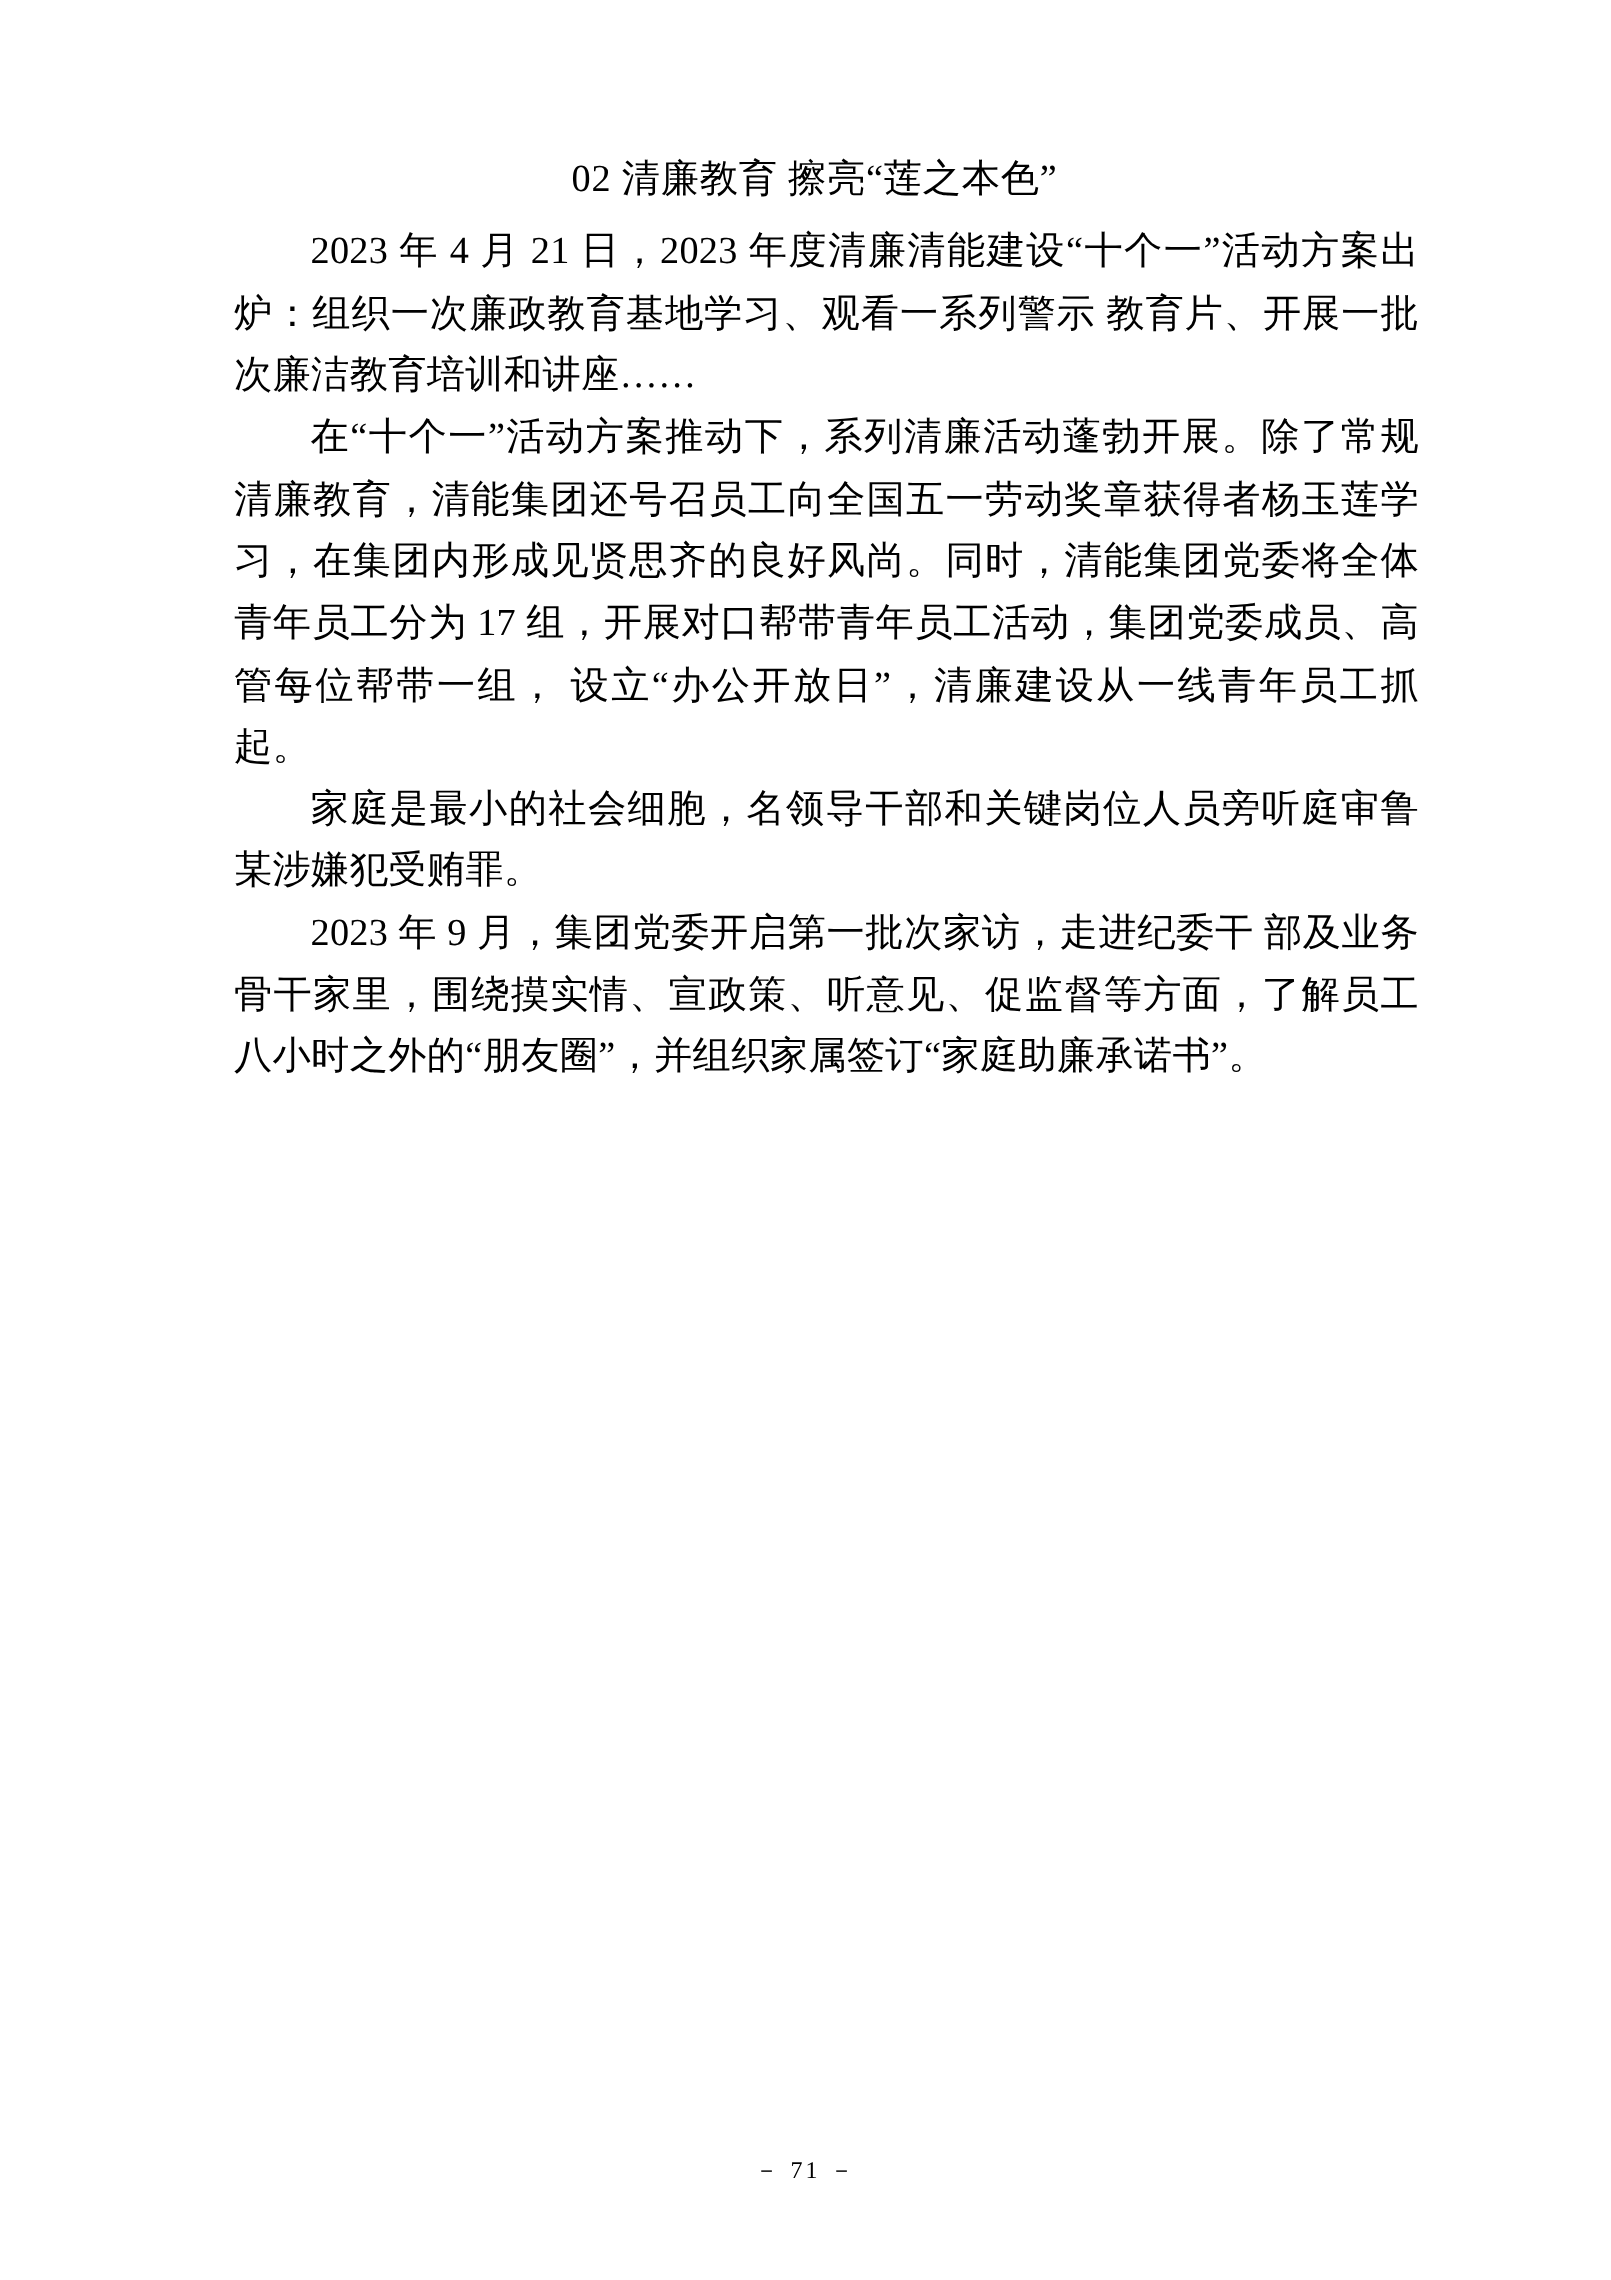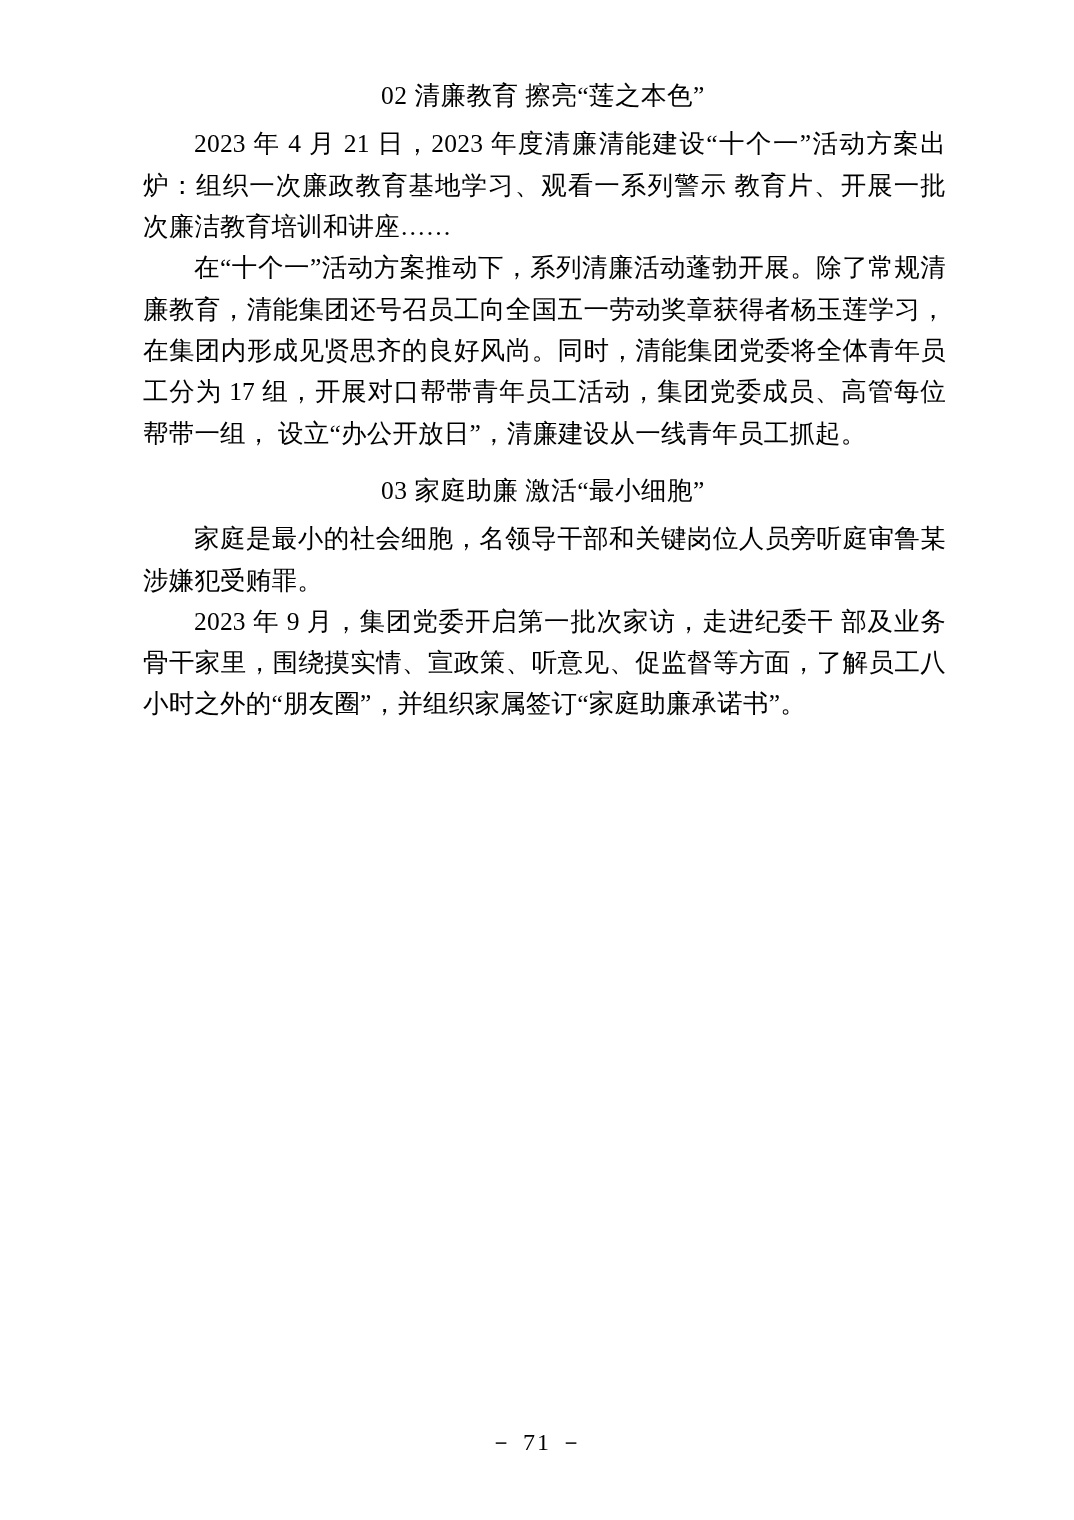--- a/index.html
+++ b/index.html
@@ -12,68 +12,67 @@
     height: 1520px;
     font-family: "Liberation Serif", "DejaVu Serif", serif;
     color: #000000;
     position: relative;
     overflow: hidden;
   }
   .page {
     box-sizing: border-box;
     width: 1074px;
     height: 1520px;
-    padding: 79px 128px 40px 140px;
+    padding: 102px 128px 40px 140px;
     position: relative;
   }
   .heading {
     text-align: center;
     font-size: 25.5px;
     line-height: 1.35;
     margin: 0 0 10px 0;
     letter-spacing: 0.5px;
     font-family: "Liberation Serif", "DejaVu Serif", serif;
     font-weight: normal;
   }
   .heading-2 {
     margin-top: 20px;
   }
   p.body-text {
     font-size: 25.5px;
     line-height: 1.62;
-    margin: 0 0 0 3px;
+    margin: 0 0 0 16px;
     text-align: justify;
     text-justify: inter-ideograph;
     text-indent: 2em;
     letter-spacing: 0.2px;
     font-family: "Liberation Serif", "DejaVu Serif", serif;
   }
   .page-number {
     position: absolute;
     bottom: 62px;
     left: 0;
     width: 1074px;
     text-align: center;
-    font-size: 24px;
+    font-size: 16px;
     letter-spacing: 2px;
     font-family: "Liberation Serif", "DejaVu Serif", serif;
   }
 </style>
 </head>
 <body>
 
 <div class="page">
 
   <h2 class="heading">02 清廉教育  擦亮“莲之本色”</h2>
 
   <p class="body-text">2023 年 4 月 21 日，2023 年度清廉清能建设“十个一”活动方案出炉：组织一次廉政教育基地学习、观看一系列警示 教育片、开展一批次廉洁教育培训和讲座……</p>
 
   <p class="body-text">在“十个一”活动方案推动下，系列清廉活动蓬勃开展。除了常规清廉教育，清能集团还号召员工向全国五一劳动奖章获得者杨玉莲学习，在集团内形成见贤思齐的良好风尚。同时，清能集团党委将全体青年员工分为 17 组，开展对口帮带青年员工活动，集团党委成员、高管每位帮带一组， 设立“办公开放日”，清廉建设从一线青年员工抓起。</p>
 
 
-  <h2 class="heading heading-2">03 家庭助廉  激活“最小细胞”</h2>
 
   <p class="body-text">家庭是最小的社会细胞，名领导干部和关键岗位人员旁听庭审鲁某涉嫌犯受贿罪。</p>
 
   <p class="body-text">2023 年 9 月，集团党委开启第一批次家访，走进纪委干 部及业务骨干家里，围绕摸实情、宣政策、听意见、促监督等方面，了解员工八小时之外的“朋友圈”，并组织家属签订“家庭助廉承诺书”。</p>
 
   <div class="page-number">－ 71 －</div>
 </div>
 
 </body></html>

